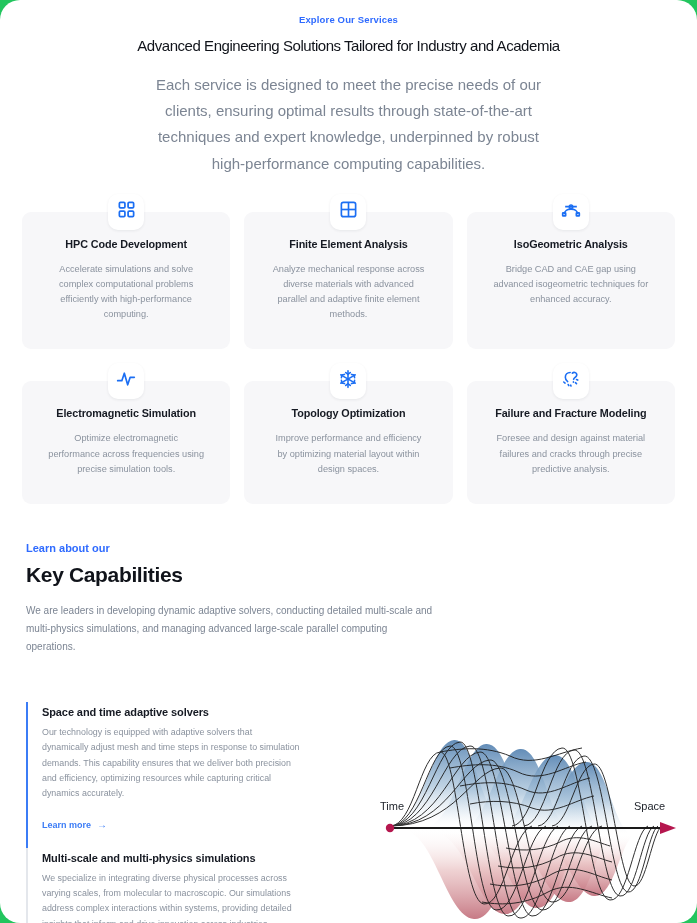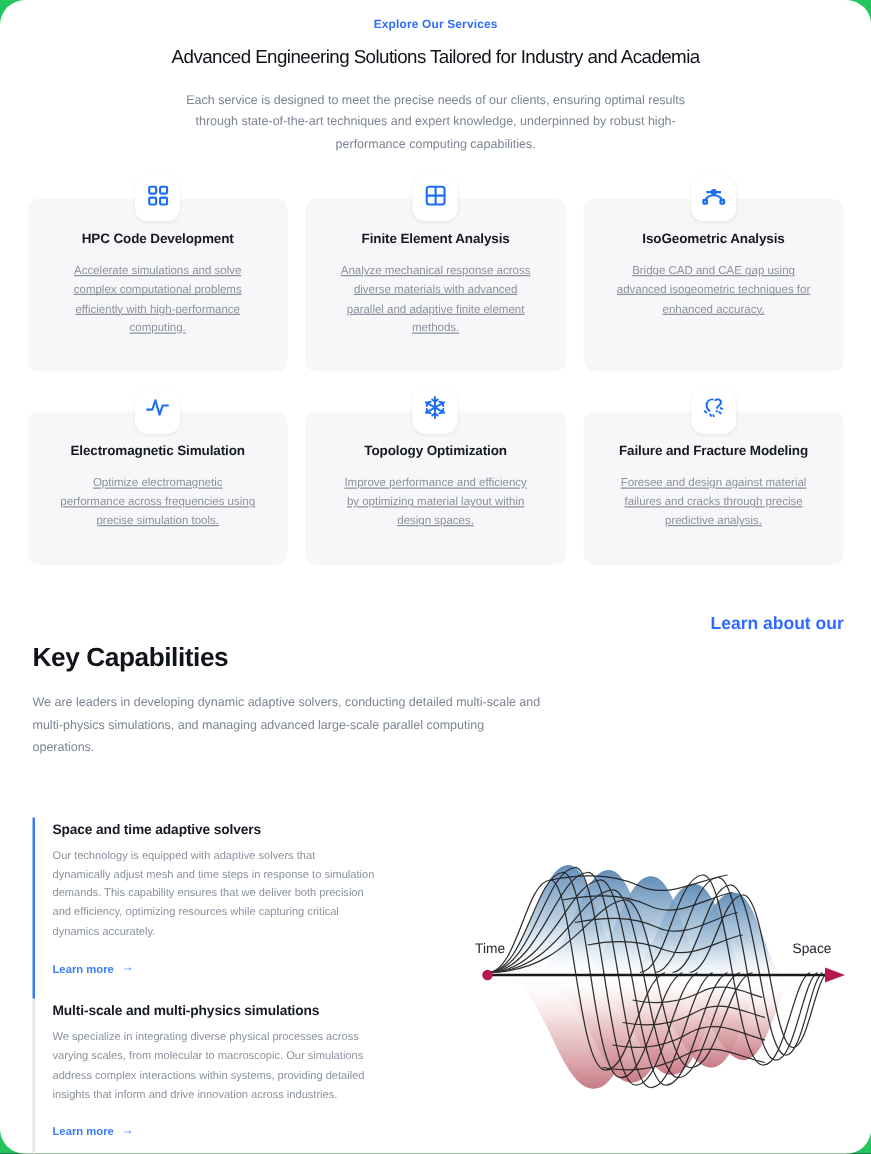--- a/index.html
+++ b/index.html
@@ -46,21 +46,21 @@
     color: #10131a;
     font-size: 15px;
     font-weight: normal;
     line-height: 1.32;
     letter-spacing: -0.45px;
     margin: 0 auto;
     max-width: 470px;
   }
   .hero-sub {
     color: #7c8593;
-    font-size: 10px;
+    font-size: 15px;
     line-height: 1.75;
     margin: 16px auto 0 auto;
     max-width: 418px;
   }
 
   
   .services-grid {
     display: grid;
     grid-template-columns: repeat(3, 1fr);
     gap: 32px 14px;
@@ -93,33 +93,31 @@
     font-size: 10.8px;
     font-weight: bold;
     margin: 0 0 9px 0;
     letter-spacing: -0.1px;
   }
   .svc-desc {
     color: #8a929e;
     font-size: 9.2px;
     line-height: 1.65;
     margin: 12px;
-    text-decoration: underline;
   }
 
   
   .kc {
     padding: 38px 22px 0 26px;
   }
   .kc-eyebrow {
     color: #2f6bff;
-    font-size: 14px;
+    font-size: 11px;
     font-weight: bold;
     margin: 0 0 9px 0;
-    text-align: right;
   }
   .kc-title {
     color: #10131a;
     font-size: 21px;
     font-weight: bold;
     letter-spacing: -0.35px;
     margin: 0 0 15px 0;
   }
   .kc-sub {
     color: #7c8593;

